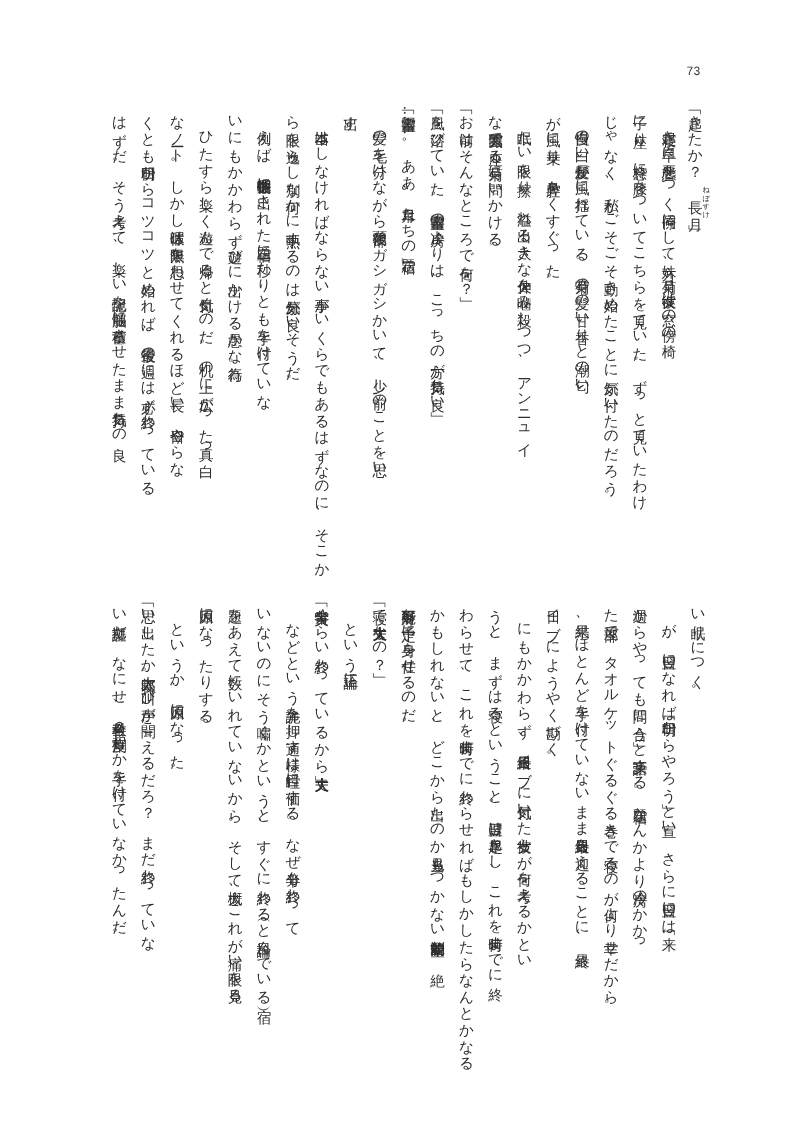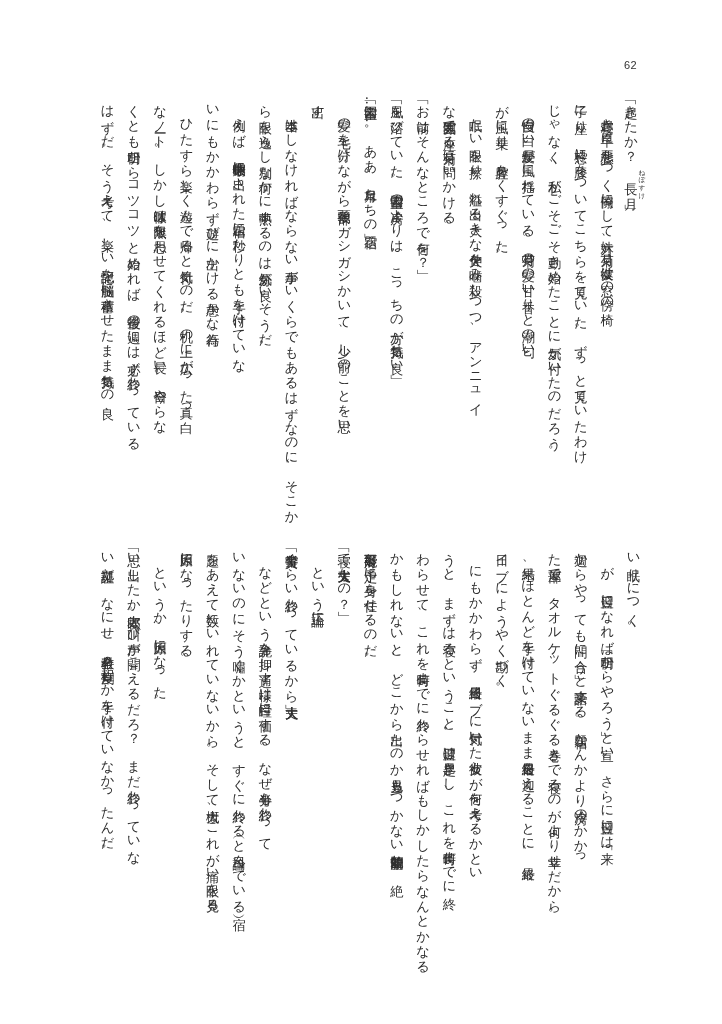--- a/index.html
+++ b/index.html
@@ -61,21 +61,21 @@
       font-size: 6.6px;
       line-height: 1;
       letter-spacing: 0;
     }
   </style>
 </head>
 <body>
 
 <div class="page">
 
-  <div class="page-number">62</div>
+  <div class="page-number">73</div>
 
   <div class="tier top">
     <div class="line"><span>「起きたか？　</span><ruby><span>長月</span><rt>ねぼすけ</rt></ruby><span>」</span></div>
     <div class="line">　寝起き早々に悪態をつく同僚にして妹方、菊月。彼女は窓の傍の椅</div>
     <div class="line">子に座り、窓枠に膝をついてこちらを見ていた。ずっと見ていたわけ</div>
     <div class="line">じゃなく、私がごそごそ動き始めたことに気が付いたのだろう。</div>
     <div class="line">　自慢の白い長髪が風に揺れている。菊月の髪の甘い香りと潮の匂い</div>
     <div class="line">が風に乗り、鼻腔をくすぐった。</div>
     <div class="line">　眠たい眼を擦り、溢れ出る大きな欠伸を噛み殺しつつ、アンニュイ</div>
     <div class="line">な雰囲気で座る菊月に問いかける。</div>

